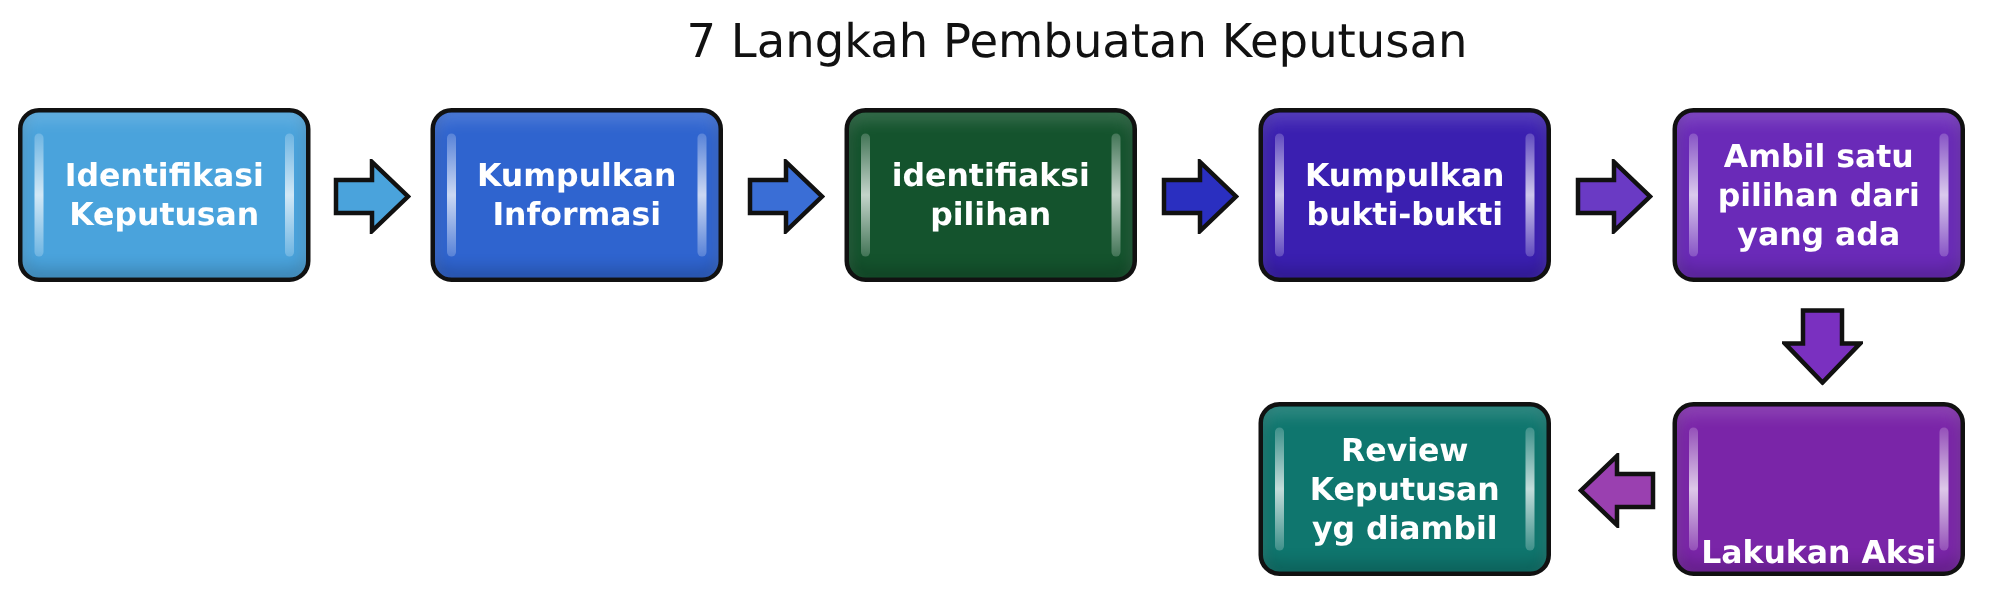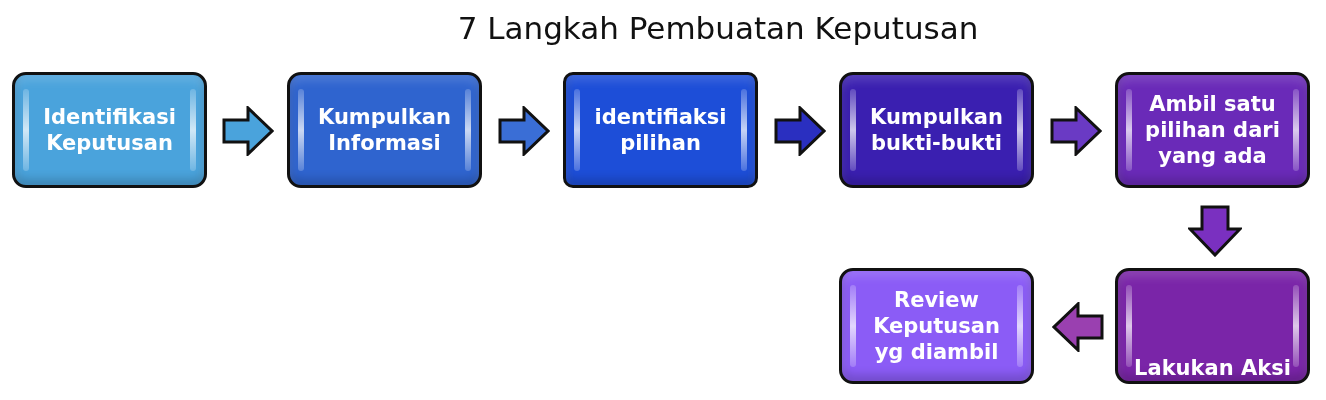--- a/index.html
+++ b/index.html
@@ -18,37 +18,37 @@
 <div class="title" style="width:1436px;left:0;">7 Langkah Pembuatan Keputusan</div>
 
 <div class="box" style="left:12px;top:72px;background:#4aa3dc;">
     <span>Identifikasi
 Keputusan</span>
   </div>
 <div class="box" style="left:287px;top:72px;background:#2f64cf;">
     <span>Kumpulkan
 Informasi</span>
   </div>
-<div class="box" style="left:563px;top:72px;background:#1d4ed8;border-radius:10px;">
+<div class="box" style="left:563px;top:72px;background:#14532d;">
     <span>identifiaksi
 pilihan</span>
   </div>
 <div class="box" style="left:839px;top:72px;background:#3a1fb0;">
     <span>Kumpulkan
 bukti-bukti</span>
   </div>
 <div class="box" style="left:1115px;top:72px;background:#6a2ab8;">
     <span>Ambil satu
 pilihan dari
 yang ada</span>
   </div>
 <div class="box" style="left:1115px;top:268px;background:#7a25a8;align-items:flex-end;">
     <span>Lakukan Aksi</span>
   </div>
-<div class="box" style="left:839px;top:268px;background:#8b5cf6;">
+<div class="box" style="left:839px;top:268px;background:#0f766e;">
     <span>Review
 Keputusan
 yg diambil</span>
   </div>
 
 <svg class="arrow" style="left:222px;top:106px;" width="52" height="50" viewBox="0 0 52 50">
     <path d="M2 14 H26 V2 L50 25 L26 48 V36 H2 Z" fill="#4aa3dc" stroke="#111" stroke-width="3"></path>
   </svg>
 <svg class="arrow" style="left:498px;top:106px;" width="52" height="50" viewBox="0 0 52 50">
     <path d="M2 14 H26 V2 L50 25 L26 48 V36 H2 Z" fill="#3a6ed6" stroke="#111" stroke-width="3"></path>

